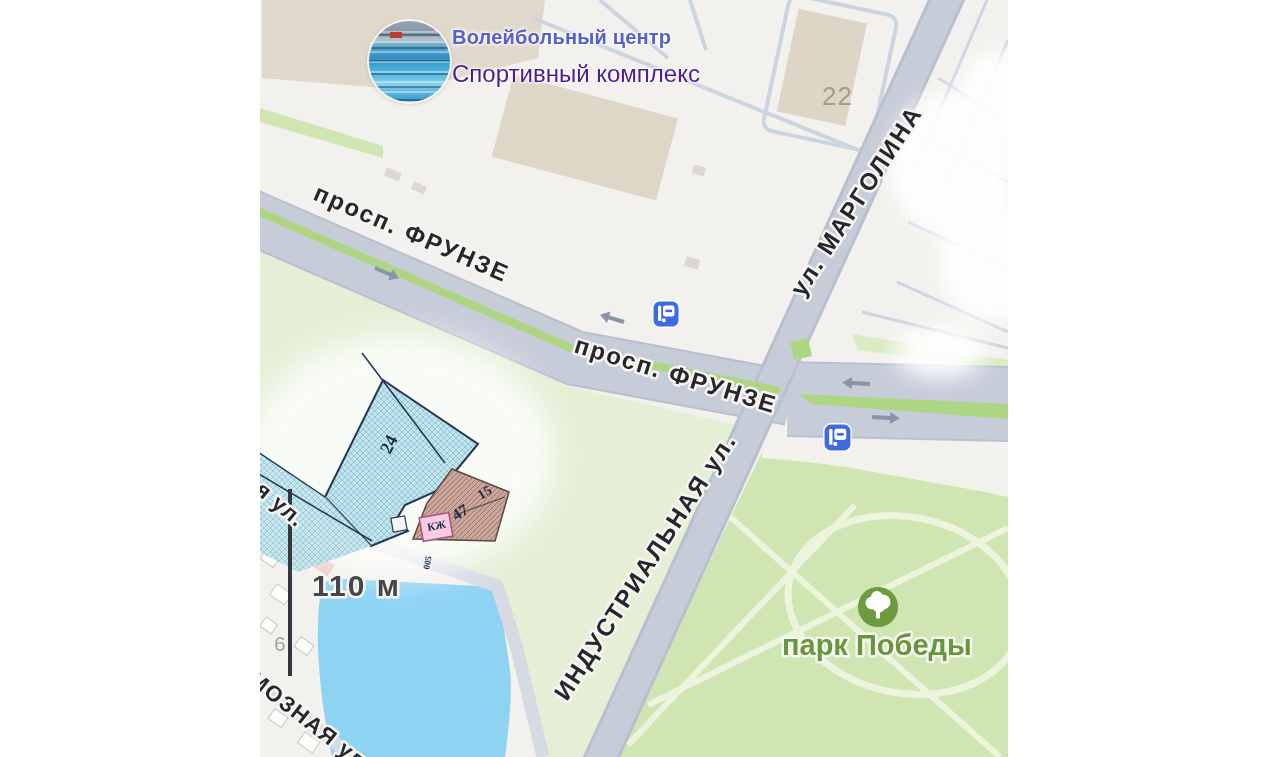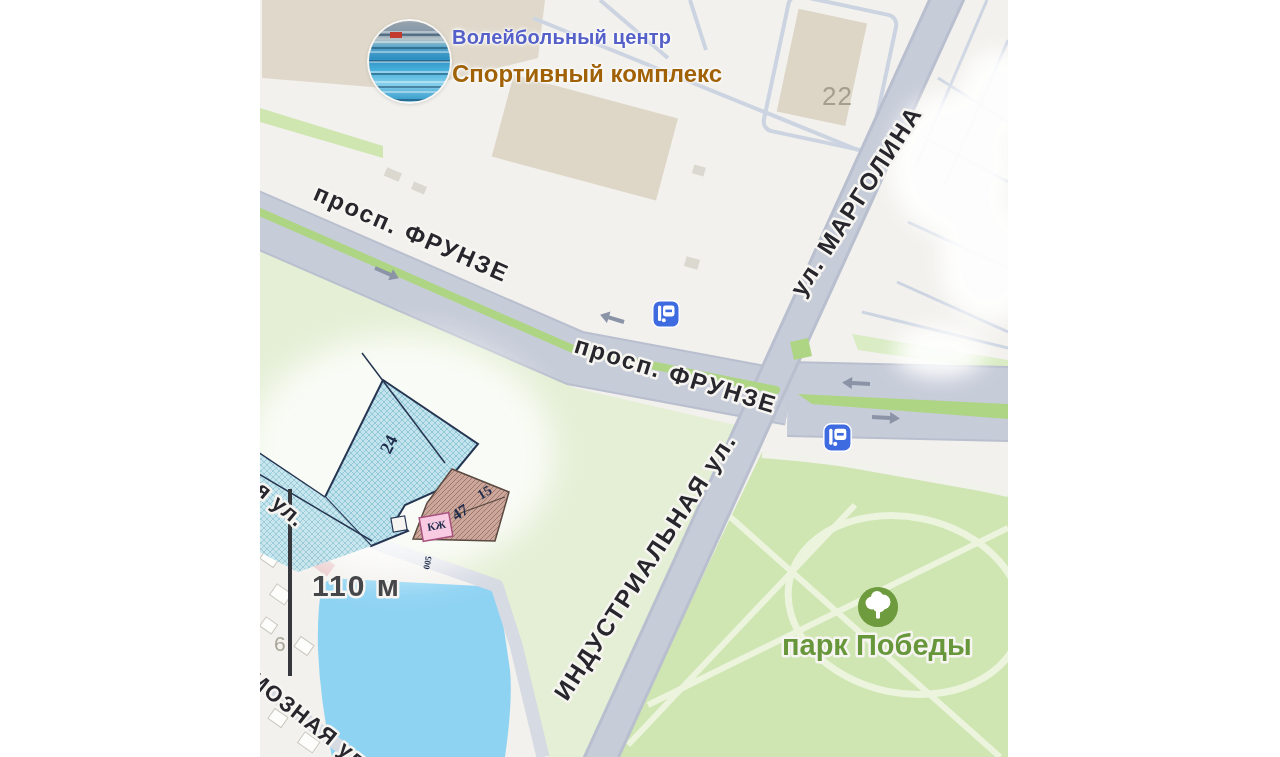--- a/index.html
+++ b/index.html
@@ -10,22 +10,22 @@
     overflow:hidden;z-index:5;cursor:pointer;
     box-shadow:0 0 0 2px rgba(255,255,255,.85),0 1px 5px rgba(0,0,0,.3);
     background:
       repeating-linear-gradient(180deg, rgba(255,255,255,.38) 0 2px, rgba(255,255,255,0) 2px 10px),
       repeating-linear-gradient(180deg, rgba(16,50,80,.45) 0 1.5px, rgba(16,50,80,0) 1.5px 13px),
       linear-gradient(180deg,#97a2ac 0%,#8297a9 16%,#b8c4c9 22%,#57a7cc 32%,#2e8fc2 46%,#49b2dd 62%,#86d0ec 78%,#2f97c8 100%);}
   .poi-avatar::after{content:"";position:absolute;left:26%;top:14%;width:12px;height:6px;background:#c23a30;}
   .poi-title{position:absolute;left:452px;top:26px;z-index:5;font-size:20px;font-weight:700;
     color:#5560c8;letter-spacing:.2px;cursor:pointer;
     text-shadow:0 0 3px #fff,0 0 3px #fff,0 0 5px #fff;}
-  .poi-subtitle{position:absolute;left:452px;top:60px;z-index:5;font-size:24px;font-weight:700;
-    color:#a16207;text-shadow:0 0 3px #fff,0 0 3px #fff,0 0 5px #fff;}
+  .poi-subtitle{position:absolute;left:452px;top:60px;z-index:5;font-size:24px;font-weight:400;
+    color:#4c1d95;text-shadow:0 0 3px #fff,0 0 3px #fff,0 0 5px #fff;}
   text{font-family:"Liberation Sans",sans-serif;}
   .street{fill:#26262c;font-weight:600;stroke:#f6f5f1;stroke-width:5px;paint-order:stroke;stroke-linejoin:round;}
   .cadnum{font-family:"Liberation Serif",serif;font-weight:700;fill:#1e2b4a;}
   .halo{stroke:#f6f5f1;stroke-width:5px;paint-order:stroke;stroke-linejoin:round;}
 </style>
 </head>
 <body>
 
 <div class="stage">
 <svg width="1280" height="757" viewBox="0 0 1280 757">

